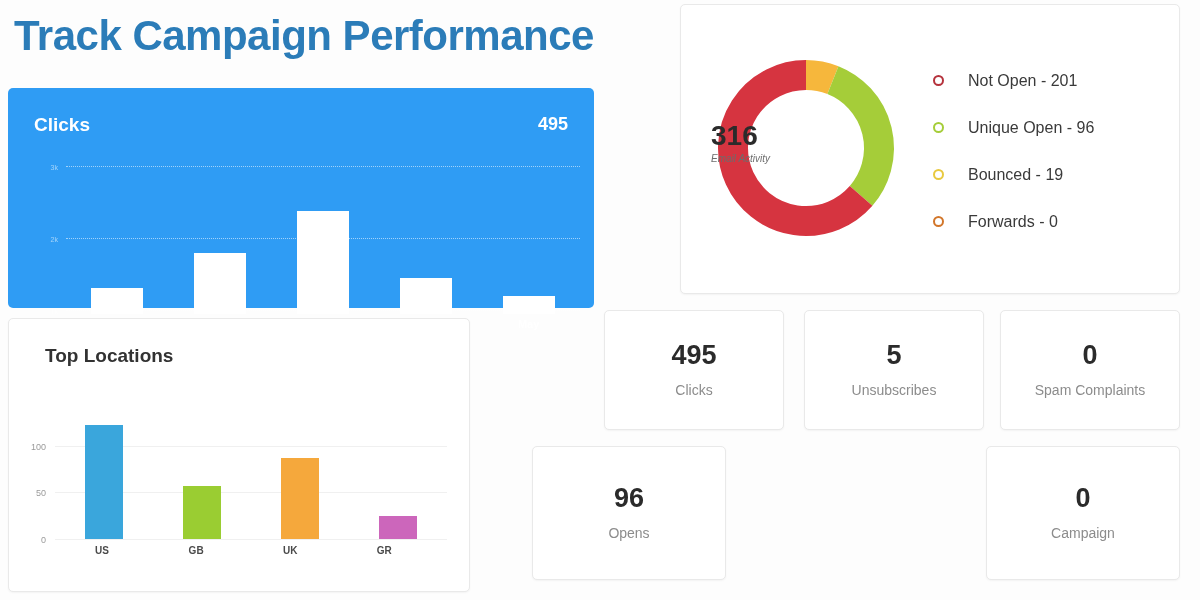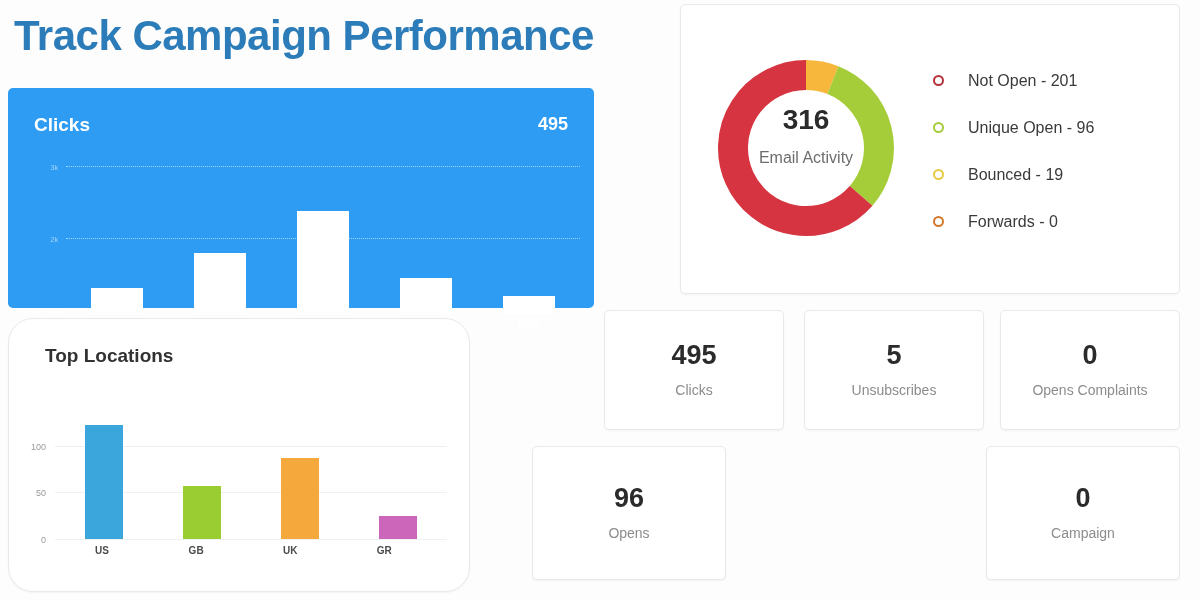--- a/index.html
+++ b/index.html
@@ -134,33 +134,34 @@
     position: absolute;
     left: 30px;
     top: 48px;
     width: 190px;
     height: 190px;
   }
   .donut-svg { display: block; }
   .donut-center {
     position: absolute;
     left: 0; right: 0;
-    top: 52px;
-    text-align: center;
+    top: 68px;
+    text-align: left;
   }
   .donut-value {
     font-size: 28px;
     font-weight: bold;
     color: #2b2b2b;
     line-height: 1.05;
   }
   .donut-sub {
-    font-size: 16px;
+    font-size: 10px;
     color: #6d6d6d;
-    margin-top: 15px;
+    margin-top: 3px;
+    font-style: italic;
   }
   .legend {
     position: absolute;
     left: 252px;
     top: 52px;
     right: 12px;
   }
   .legend-row {
     display: flex;
     align-items: center;
@@ -176,21 +177,21 @@
     margin-right: 14px;
     flex: none;
   }
   .legend-text {
     font-size: 16px;
     color: #3a3a3a;
     white-space: nowrap;
   }
 
   
-  .loc-card { left: 8px; top: 318px; width: 460px; height: 272px; border-radius: 25px; }
+  .loc-card { left: 8px; top: 318px; width: 460px; height: 272px; }
   .loc-title {
     position: absolute;
     left: 36px;
     top: 26px;
     font-size: 19px;
     font-weight: bold;
     color: #323232;
   }
   .loc-plot {
     position: absolute;
@@ -398,21 +399,21 @@
   <div class="card stat s1">
     <div class="stat-value">495</div>
     <div class="stat-label">Clicks</div>
   </div>
   <div class="card stat s2">
     <div class="stat-value">5</div>
     <div class="stat-label">Unsubscribes</div>
   </div>
   <div class="card stat s3">
     <div class="stat-value">0</div>
-    <div class="stat-label">Opens Complaints</div>
+    <div class="stat-label">Spam Complaints</div>
   </div>
   <div class="card stat s4">
     <div class="stat-value">96</div>
     <div class="stat-label">Opens</div>
   </div>
   <div class="card stat s6">
     <div class="stat-value">0</div>
     <div class="stat-label">Campaign</div>
   </div>
 

